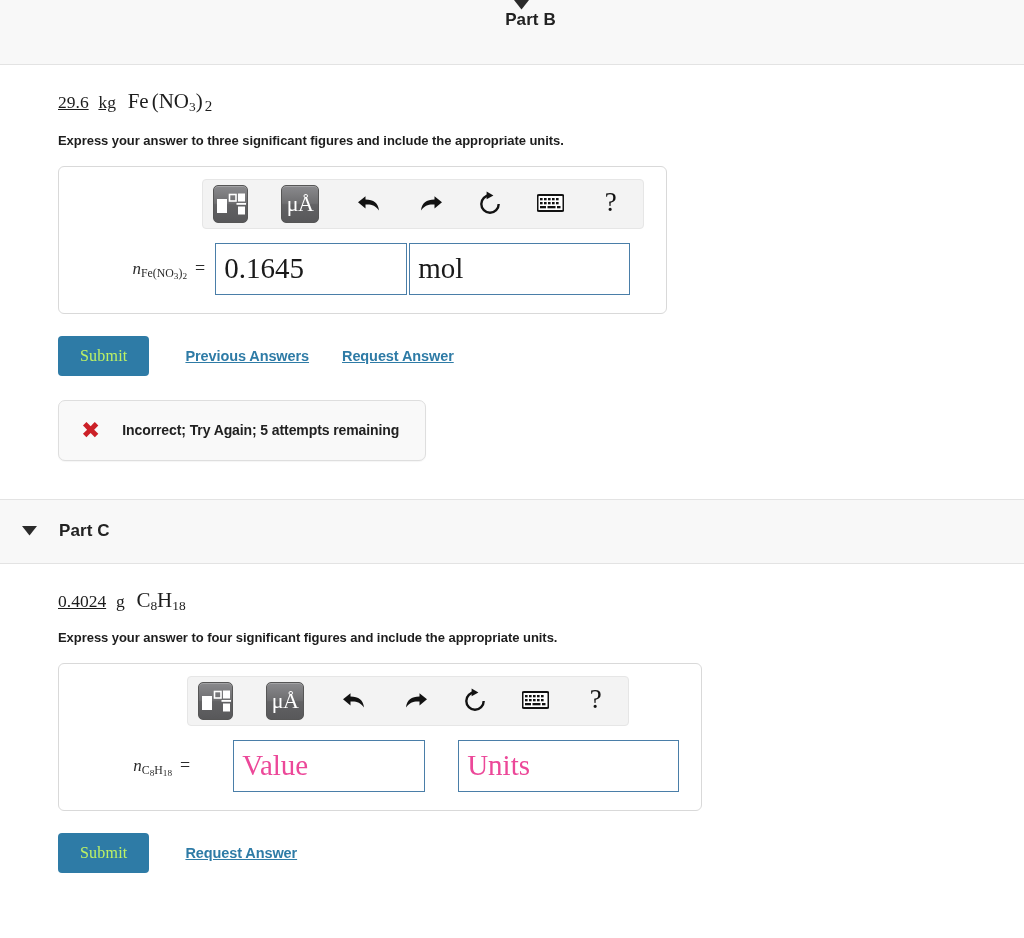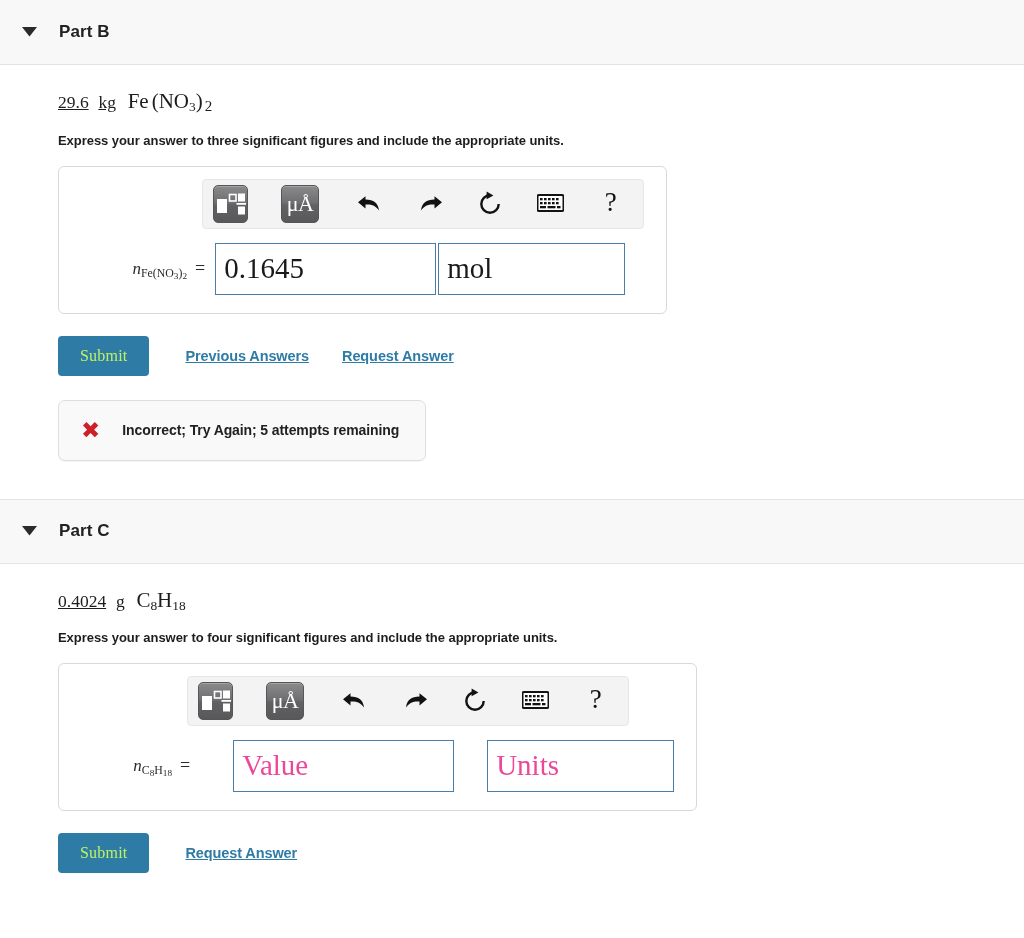--- a/index.html
+++ b/index.html
@@ -15,21 +15,21 @@
   .part-header {
     width: 100%;
     height: 65px;
     background: #f8f8f8;
     border-top: 1px solid #e3e3e3;
     border-bottom: 1px solid #e3e3e3;
     display: flex;
     align-items: center;
     padding-left: 18px;
   }
-  .part-header.first { border-top: none; }
+  .part-header.first { border-top: none; flex-direction: column; }
   .disclosure {
     width: 22px;
     display: flex;
     align-items: center;
     justify-content: center;
     cursor: pointer;
   }
   .disclosure svg { display: block; }
   .part-title {
     margin-left: 19px;
@@ -160,22 +160,22 @@
     height: 52px;
     display: flex;
     align-items: center;
     padding: 0 8px;
     font-family: "Liberation Serif", serif;
     font-size: 29px;
     color: #1a1a1a;
     cursor: text;
     overflow: hidden;
   }
-  .mq-field.value { width: 221px; }
-  .mq-field.units { width: 187px; margin-left: 2px; }
+  .mq-field.value { width: 192px; }
+  .mq-field.units { width: 221px; margin-left: 2px; }
   .mq-field.placeholder {
     color: #ec4899;
     margin-left: 33px;
   }
 
   
   .actions {
     display: flex;
     align-items: center;
     margin-top: 22px;

